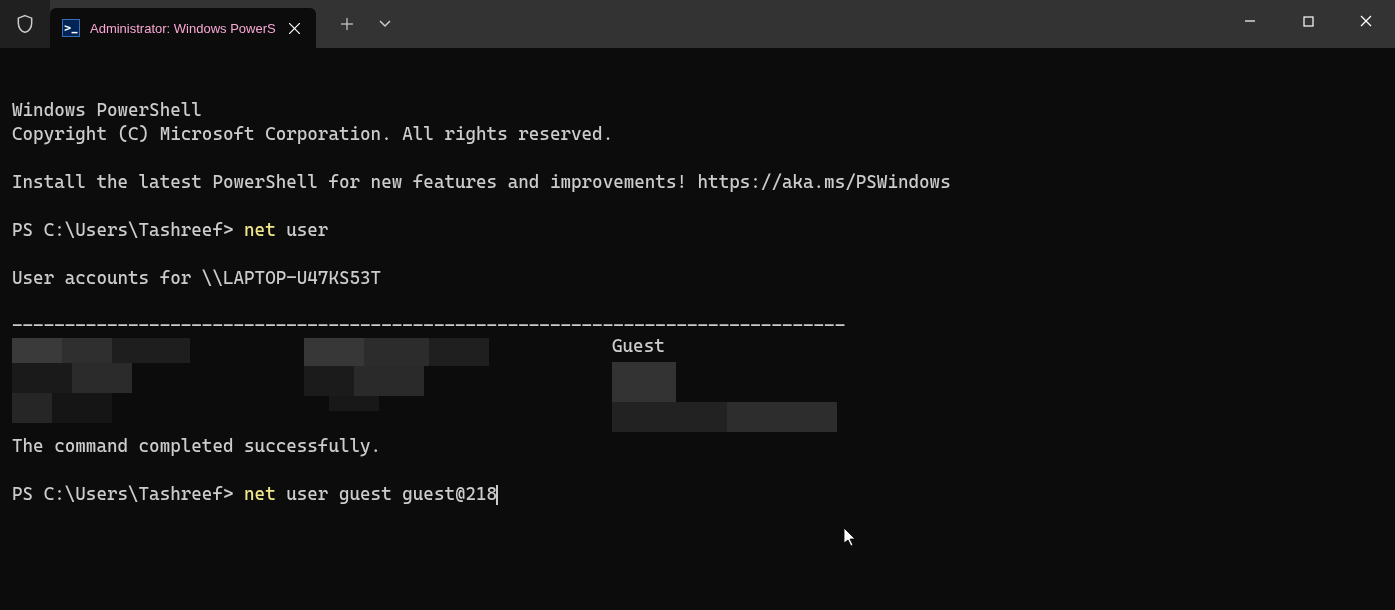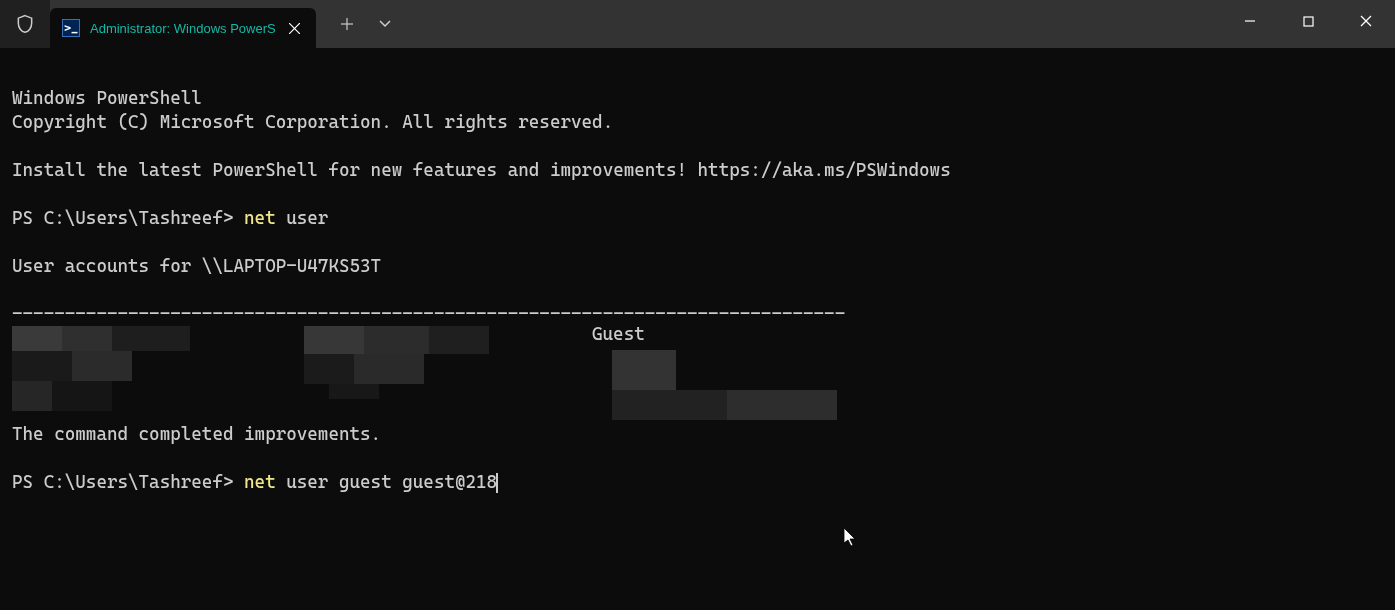--- a/index.html
+++ b/index.html
@@ -47,21 +47,21 @@
       align-items: center;
       justify-content: center;
       font-size: 12px;
       color: #ffffff;
       font-weight: bold;
       border: 1px solid #3b6fb5;
     }
     .tab-title {
       font-family: 'Segoe UI', sans-serif;
       font-size: 13px;
-      color: #14b8a6;
+      color: #f9a8d4;
       flex: 1;
       white-space: nowrap;
       overflow: hidden;
     }
     .tab-close {
       width: 18px;
       height: 18px;
       display: flex;
       align-items: center;
       justify-content: center;
@@ -97,35 +97,36 @@
       align-items: center;
       justify-content: center;
       color: #ffffff;
       cursor: pointer;
     }
     .terminal {
       padding: 14px 12px;
       line-height: 24px;
       white-space: pre;
       color: #cccccc;
+      margin-top: 12px;
     }
     .prompt-text { color: #cccccc; }
     .cmd-highlight { color: #f0e68c; }
     .users-row {
       display: flex;
       position: relative;
       height: 96px;
     }
     .pixelated {
       position: absolute;
     }
     .px-block { position: absolute; background: #2a2a2a; }
     .guest-label {
       position: absolute;
-      left: 580px;
+      left: 600px;
       top: -4px;
     }
     .cursor {
       display: inline-block;
       width: 1.5px;
       height: 20px;
       background: #cccccc;
       vertical-align: middle;
       margin-left: -1px;
     }
@@ -216,21 +217,21 @@
     <div class="px-block" style="left:0;top:28px;width:50px;height:30px;background:#1b1b1b"></div>
     <div class="px-block" style="left:50px;top:28px;width:70px;height:30px;background:#2a2a2a"></div>
     <div class="px-block" style="left:25px;top:58px;width:50px;height:15px;background:#181818"></div>
   </div>
   <span class="guest-label">Guest</span>
   <div class="pixelated" style="left:600px;top:24px;width:230px;height:72px;">
     <div class="px-block" style="left:0;top:0;width:64px;height:40px;background:#333333"></div>
     <div class="px-block" style="left:0;top:40px;width:115px;height:30px;background:#222222"></div>
     <div class="px-block" style="left:115px;top:40px;width:110px;height:30px;background:#2d2d2d"></div>
   </div>
-</div><span>The command completed improvements.</span>
+</div><span>The command completed successfully.</span>
 
 <span><span class="prompt-text">PS C:\Users\Tashreef&gt; </span><span class="cmd-highlight">net</span><span> user guest guest@218</span></span><span class="cursor"></span>
 </div>
 
 <div class="mouse-cursor">
   <svg width="14" height="20" viewBox="0 0 14 20">
     <path d="M0 0 L0 15 L4 12 L7 18 L9 17 L6 11 L11 11 Z" fill="#ffffff" stroke="#000000" stroke-width="0.8"></path>
   </svg>
 </div>
 

